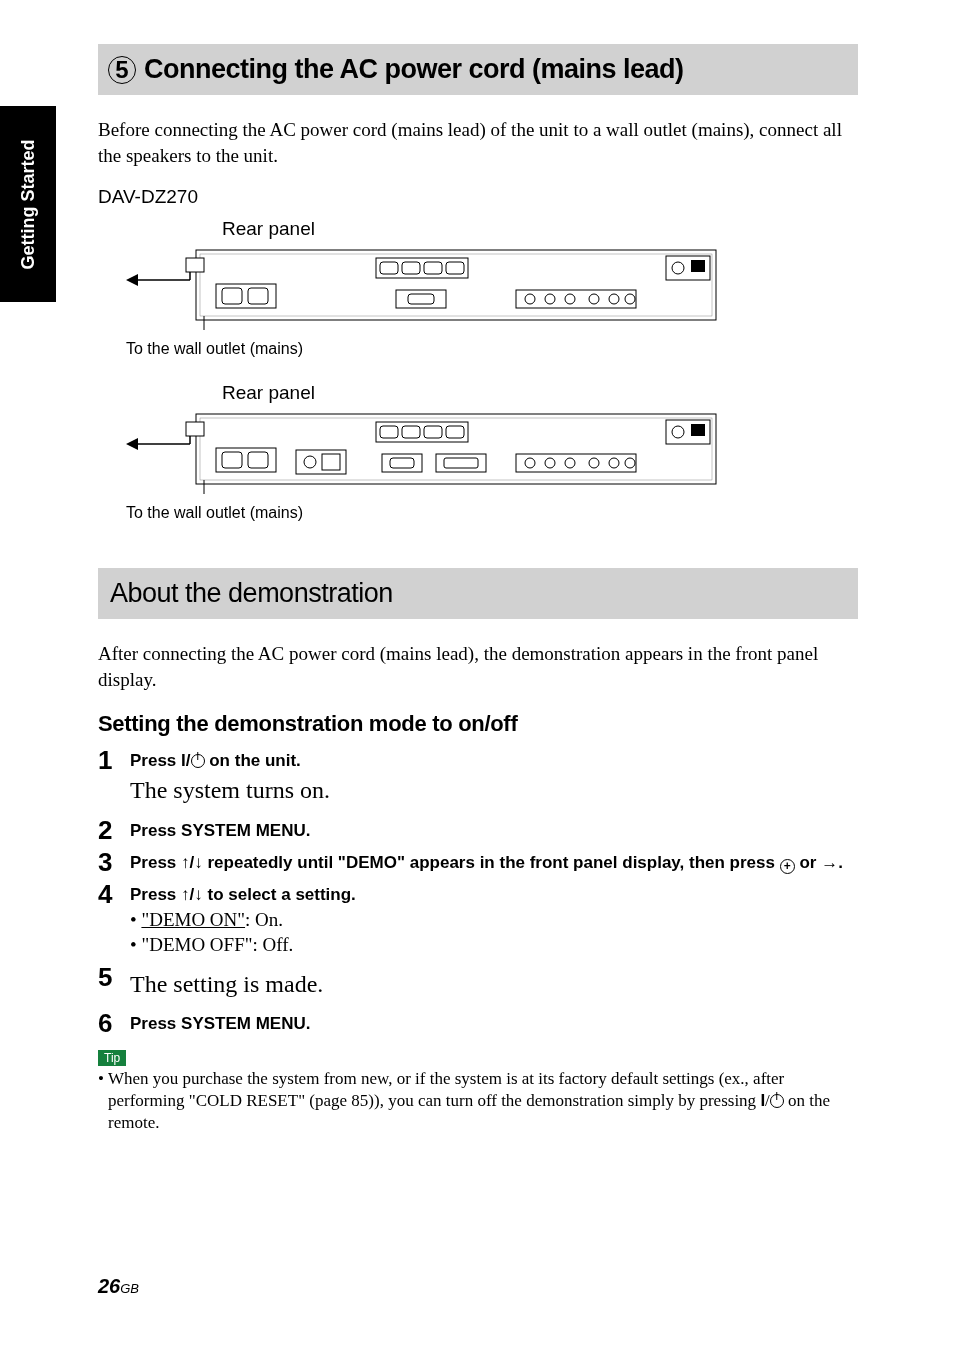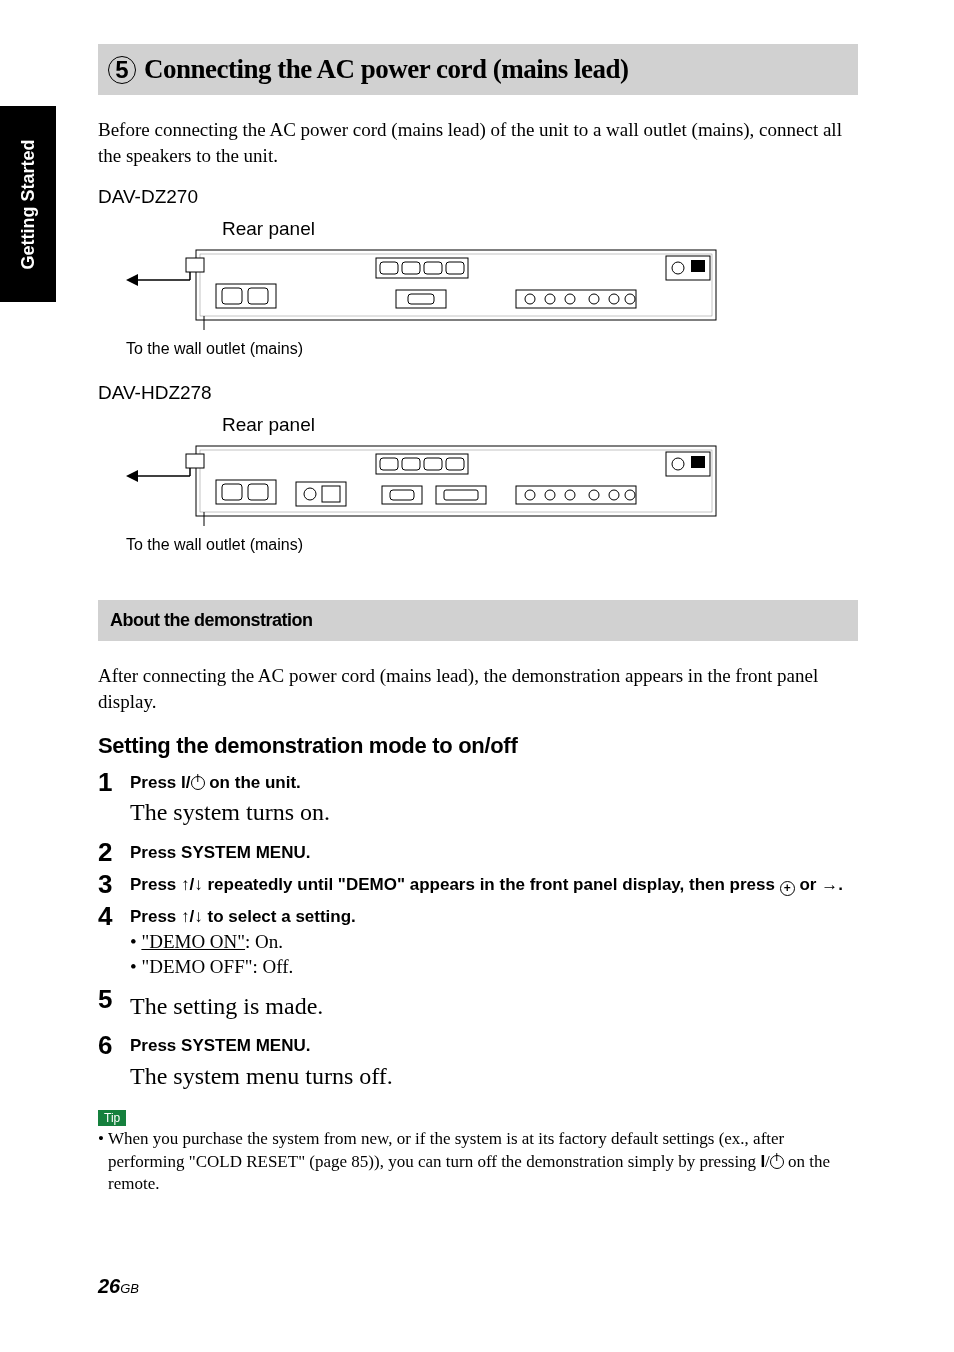--- a/index.html
+++ b/index.html
@@ -51,35 +51,35 @@
     border: 1.5px solid #000;
     border-radius: 50%;
     width: 28px;
     height: 28px;
     display: inline-flex;
     align-items: center;
     justify-content: center;
     line-height: 1;
   }
   .section-bar .title {
-    font-family: Liberation Serif, serif;
+    font-family: Liberation Sans, sans-serif;
     font-size: 27px;
     font-weight: bold;
     letter-spacing: -0.5px;
   }
   .section-bar2 {
     background: #d1d1d1;
     padding: 10px 12px;
     margin-top: 46px;
     margin-bottom: 22px;
   }
   .section-bar2 .title {
     font-family: Arial, Helvetica, sans-serif;
-    font-size: 18px;
-    font-weight: bold;
+    font-size: 27px;
+    font-weight: normal;
     letter-spacing: -0.5px;
   }
   .para {
     font-size: 19px;
     line-height: 1.35;
     margin-bottom: 18px;
   }
   .model-head {
     font-family: Arial, Helvetica, sans-serif;
     font-weight: normal;
@@ -267,21 +267,20 @@
       <rect x="540" y="12" width="44" height="24" fill="none" stroke="#000"></rect>
       <circle cx="552" cy="24" r="6" fill="none" stroke="#000"></circle>
       <rect x="565" y="16" width="14" height="12" fill="#000"></rect>
 
       <line x1="78" y1="72" x2="78" y2="86" stroke="#000" stroke-width="1"></line>
     </svg>
   </div>
   <div class="outlet-label">To the wall outlet (mains)</div>
 
   
-  <div class="model-head">DAV-HDZ278</div>
   <div class="panel-label">Rear panel</div>
   <div class="rear-panel-svg">
     <svg width="600" height="86" viewBox="0 0 600 86">
       <polygon points="0,36 12,30 12,42" fill="#000"></polygon>
       <line x1="12" y1="36" x2="64" y2="36" stroke="#000" stroke-width="1.5"></line>
       <line x1="64" y1="36" x2="64" y2="22" stroke="#000" stroke-width="1.5"></line>
       <rect x="70" y="6" width="520" height="70" fill="#fff" stroke="#000" stroke-width="1"></rect>
       <rect x="74" y="10" width="512" height="62" fill="none" stroke="#888" stroke-width="0.5"></rect>
       <rect x="60" y="14" width="18" height="14" fill="#fff" stroke="#000"></rect>
 
@@ -376,21 +375,20 @@
     <div class="step-body">
       <div class="step-plain">The setting is made.</div>
     </div>
   </div>
 
   
   <div class="step-row">
     <div class="step-num">6</div>
     <div class="step-body">
       <div class="step-instr">Press SYSTEM MENU.</div>
-      <div class="step-plain">The system menu turns off.</div>
     </div>
   </div>
 
   <div class="tip-label">Tip</div>
   <div class="tip-text">
     <span>• When you purchase the system from new, or if the system is at its factory default settings (ex., after performing "COLD RESET" (page 85)), you can turn off the demonstration simply by pressing </span><b style="font-family:Arial">I</b>/<span class="powericon"></span><span> on the remote.</span>
   </div>
 
 </div>
 

